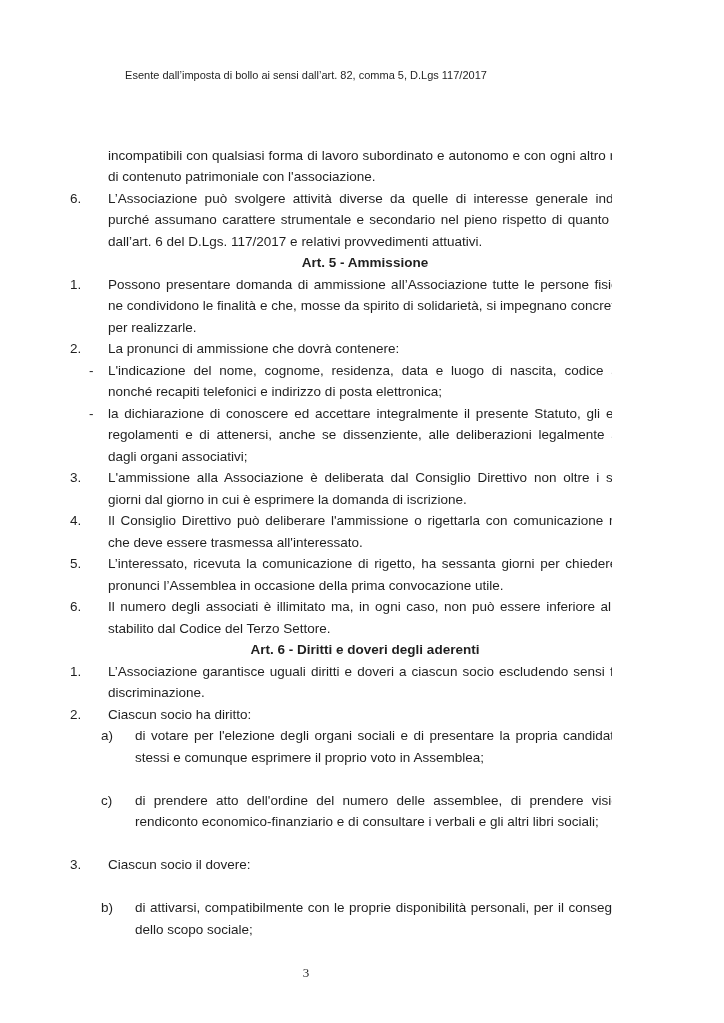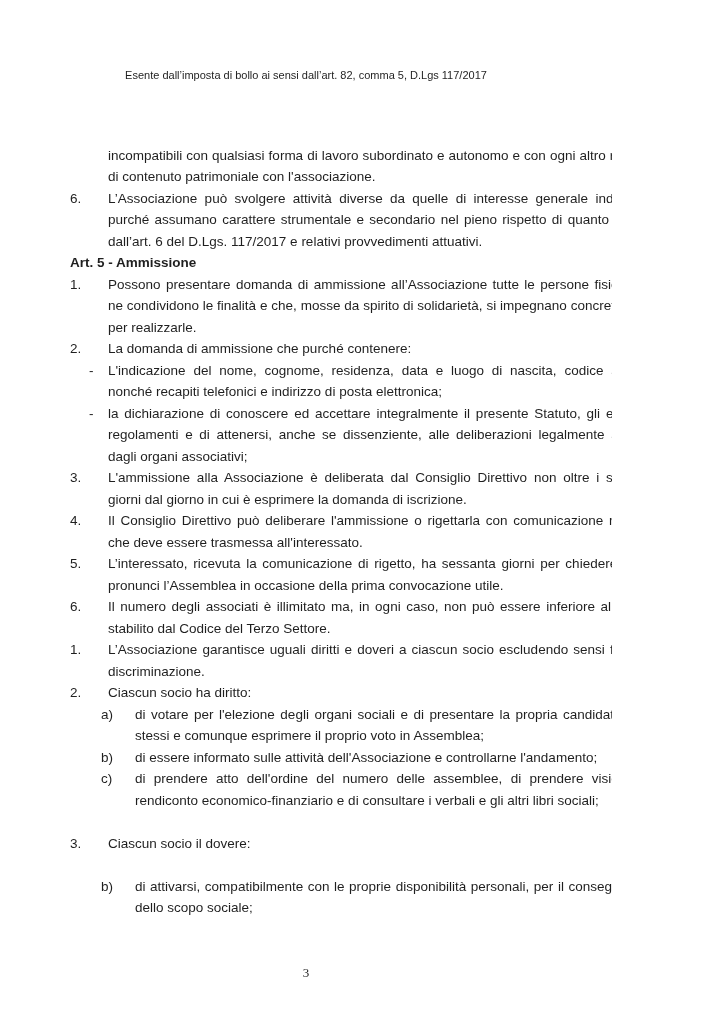--- a/index.html
+++ b/index.html
@@ -43,20 +43,21 @@
   }
   .item.letter .label {
     margin-left: 31px;
     flex: 0 0 34px;
   }
   .item .text {
     flex: 1;
     text-align: justify;
   }
   .heading {
+    text-align: center;
     font-weight: bold;
   }
   .doc-footer {
     position: absolute;
     left: 0;
     right: 0;
     bottom: 42px;
     text-align: center;
     font-family: "Liberation Serif", serif;
     font-size: 13px;
@@ -86,21 +87,21 @@
 
     <div class="heading">Art. 5 - Ammissione</div>
 
     <div class="item numbered">
       <span class="label">1.</span>
       <div class="text">Possono presentare domanda di ammissione all’Associazione tutte le persone fisiche che ne condividono le finalità e che, mosse da spirito di solidarietà, si impegnano concretamente per realizzarle.</div>
     </div>
 
     <div class="item numbered">
       <span class="label">2.</span>
-      <div class="text">La domanda di ammissione che purché contenere:</div>
+      <div class="text">La pronunci di ammissione che dovrà contenere:</div>
     </div>
 
     <div class="item dash">
       <span class="label">-</span>
       <div class="text">L'indicazione del nome, cognome, residenza, data e luogo di nascita, codice adottate nonché recapiti telefonici e indirizzo di posta elettronica;</div>
     </div>
 
     <div class="item dash">
       <span class="label">-</span>
       <div class="text">la dichiarazione di conoscere ed accettare integralmente il presente Statuto, gli eventuali regolamenti e di attenersi, anche se dissenziente, alle deliberazioni legalmente adottate dagli organi associativi;</div>
@@ -119,39 +120,39 @@
     <div class="item numbered">
       <span class="label">5.</span>
       <div class="text">L’interessato, ricevuta la comunicazione di rigetto, ha sessanta giorni per chiedere che si pronunci l’Assemblea in occasione della prima convocazione utile.</div>
     </div>
 
     <div class="item numbered">
       <span class="label">6.</span>
       <div class="text">Il numero degli associati è illimitato ma, in ogni caso, non può essere inferiore al minimo stabilito dal Codice del Terzo Settore.</div>
     </div>
 
+    <div class="heading">Art. 6 - Diritti e doveri degli aderenti</div>
 
     <div class="item numbered">
       <span class="label">1.</span>
       <div class="text">L’Associazione garantisce uguali diritti e doveri a ciascun socio escludendo sensi forma di discriminazione.</div>
     </div>
 
     <div class="item numbered">
       <span class="label">2.</span>
       <div class="text">Ciascun socio ha diritto:</div>
     </div>
 
     <div class="item letter">
       <span class="label">a)</span>
       <div class="text">di votare per l'elezione degli organi sociali e di presentare la propria candidatura agli stessi e comunque esprimere il proprio voto in Assemblea;</div>
     </div>
 
     <div class="item letter">
       <span class="label">b)</span>
-      <div class="text">di essere informato sulle attività dell'Associazione e controllarne l'andamento;</div>
     </div>
 
     <div class="item letter">
       <span class="label">c)</span>
       <div class="text">di prendere atto dell'ordine del numero delle assemblee, di prendere visione del rendiconto economico-finanziario e di consultare i verbali e gli altri libri sociali;</div>
     </div>
 
     <div class="item letter">
       <span class="label">d)</span>
     </div>

